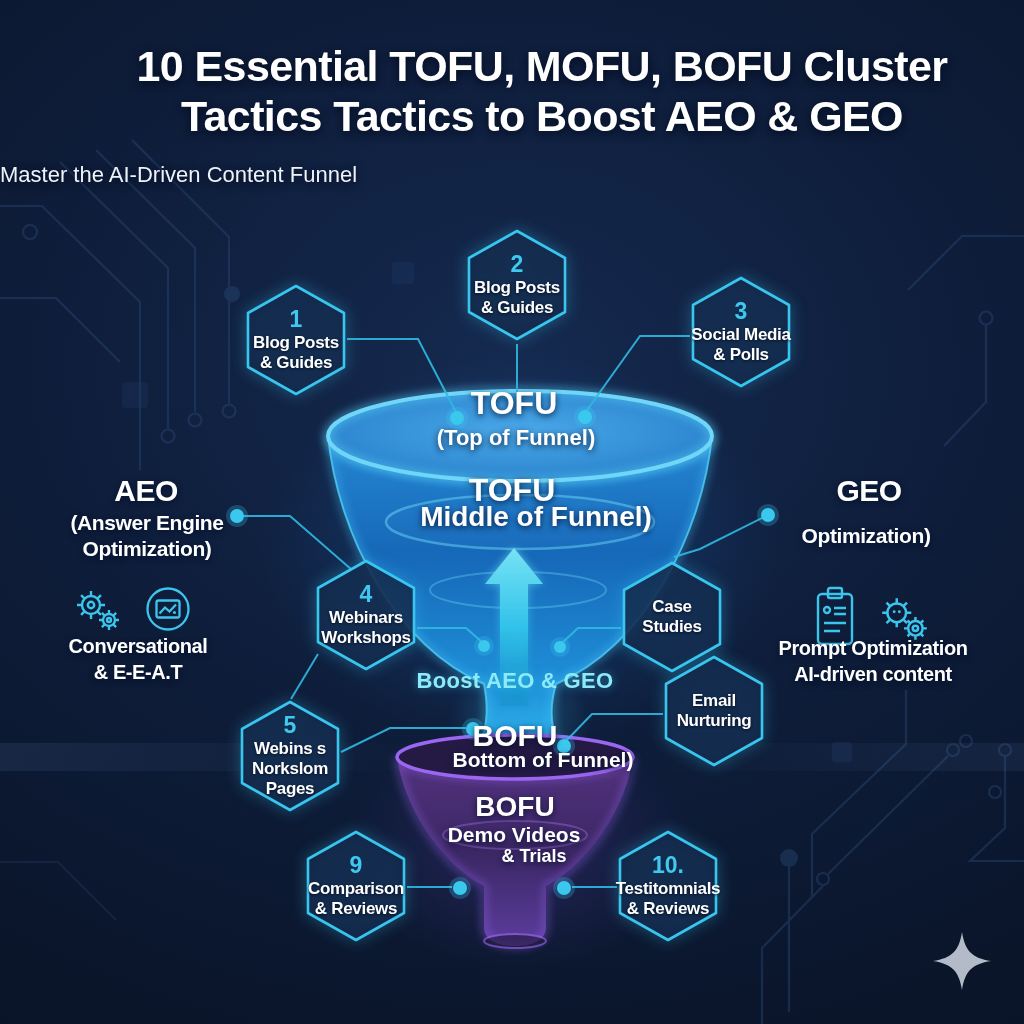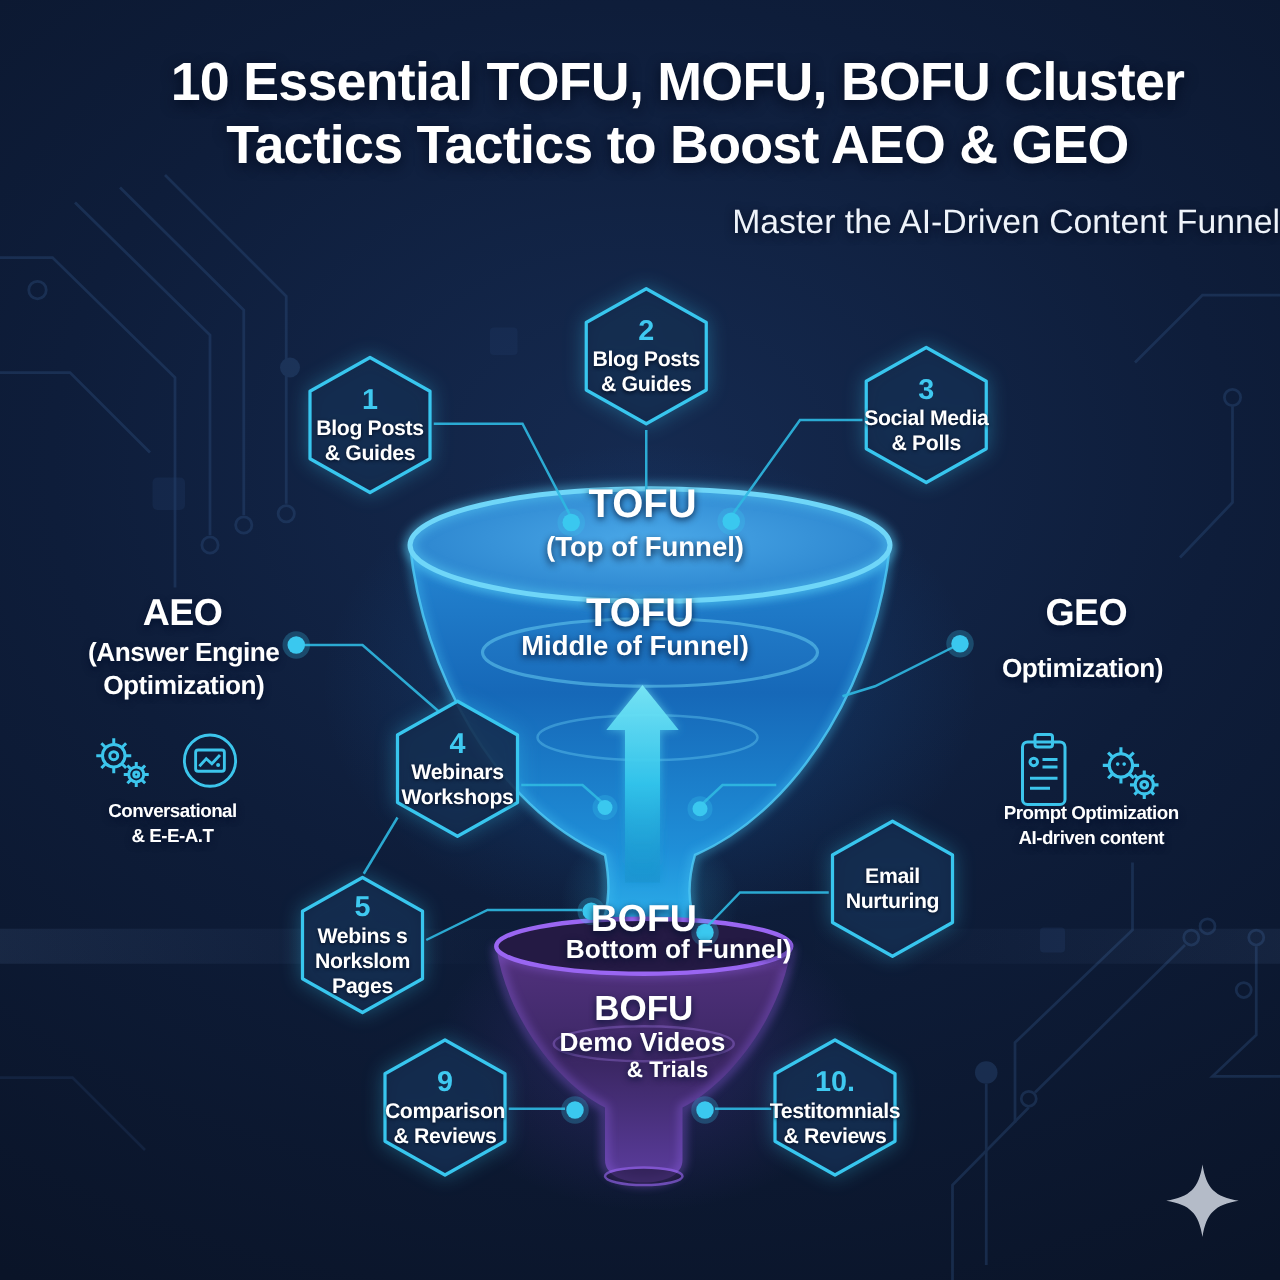--- a/index.html
+++ b/index.html
@@ -20,22 +20,22 @@
     background:radial-gradient(closest-side, rgba(118,72,210,0.24), rgba(118,72,210,0) 75%); }
   .streak-l { left:0; top:743px; width:430px; height:28px;
     background:linear-gradient(to right, rgba(130,170,230,0.10), rgba(130,170,230,0)); }
   .streak-r { left:640px; top:743px; width:384px; height:28px;
     background:linear-gradient(to left, rgba(130,170,230,0.08), rgba(130,170,230,0)); }
 
   
   .title { left:0; top:42px; width:1024px; text-align:center; font-weight:bold;
     font-size:43px; line-height:1.16; letter-spacing:-0.6px;
     text-shadow:0 3px 10px rgba(0,10,30,0.9);margin-left:30px; }
-  .subtitle { left:0; top:162px; width:1024px; text-align:right;
-    font-size:27px; color:#eef3fa; text-shadow:0 2px 8px rgba(0,10,30,0.9); }
+  .subtitle { left:0; top:162px; width:1024px; text-align:left;
+    font-size:22px; color:#eef3fa; text-shadow:0 2px 8px rgba(0,10,30,0.9); }
 
   
   .hex { position:absolute; width:102px; height:112px; transform:translate(-50%,-50%);
     z-index:5; filter:drop-shadow(0 0 8px rgba(56,198,238,0.38)); }
   .hex > svg { position:absolute; left:0; top:0; }
   .hex-content { position:absolute; inset:4px; display:flex; flex-direction:column;
     align-items:center; justify-content:center; text-align:center; }
   .hex-num { color:#3fc9f0; font-weight:bold; font-size:23px; line-height:1.15; }
   .hex-label { font-size:17px; font-weight:bold; line-height:1.2; letter-spacing:-0.3px;
     color:#ffffff; text-shadow:0 1px 3px rgba(0,10,30,0.85); }
@@ -44,21 +44,21 @@
   
   .fl { position:absolute; transform:translate(-50%,-50%); z-index:6; font-weight:bold;
     text-align:center; white-space:nowrap; text-shadow:0 2px 6px rgba(0,15,45,0.85); }
   .cyan { color:#8deaf8; text-shadow:0 0 10px rgba(60,200,240,0.55); }
 
   
   .side { position:absolute; transform:translate(-50%,-50%); z-index:6; text-align:center;
     font-weight:bold; text-shadow:0 2px 6px rgba(0,15,45,0.85); }
   .side-title { font-size:30px; letter-spacing:-0.5px; }
   .side-sub { font-size:21px; line-height:1.24; letter-spacing:-0.4px; }
-  .side-cap { font-size:15px; line-height:1.3; letter-spacing:-0.4px;text-align:center; }
+  .side-cap { font-size:20px; line-height:1.3; letter-spacing:-0.4px;text-align:center; }
   .side-sub span, .side-cap span { display:block; white-space:nowrap; }
 
   .icon { position:absolute; transform:translate(-50%,-50%); z-index:6; }
 
   svg.fullpage { position:absolute; left:0; top:0; z-index:1; }
   svg.connectors { position:absolute; left:0; top:0; z-index:2; }
   svg.circuits { position:absolute; left:0; top:0; z-index:0; }
 </style>
 </head>
 <body>
@@ -230,21 +230,22 @@
 
   <div class="abs title">
     <div>10 Essential TOFU, MOFU, BOFU Cluster</div>
     <div>Tactics Tactics to Boost AEO &amp; GEO</div>
   </div>
   <div class="abs subtitle">Master the AI-Driven Content Funnel</div>
 
   <div class="fl" style="left:514px;top:403px;font-size:32px">TOFU</div>
   <div class="fl" style="left:516px;top:438px;font-size:22px">(Top of Funnel)</div>
   <div class="fl" style="left:512px;top:490px;font-size:32px">TOFU</div>
-  <div class="fl" style="left:508px;top:517px;font-size:22px">Middle of Funnel)</div>
+  <div class="fl" style="left:536px;top:517px;font-size:28px">Middle of Funnel)</div>
+  <div class="fl cyan" style="left:515px;top:681px;font-size:22px;letter-spacing:0.3px">Boost AEO &amp; GEO</div>
   <div class="fl" style="left:515px;top:736px;font-size:30px">BOFU</div>
   <div class="fl" style="left:543px;top:760px;font-size:21px">Bottom of Funnel)</div>
   <div class="fl" style="left:515px;top:807px;font-size:28px">BOFU</div>
   <div class="fl" style="left:514px;top:835px;font-size:21px">Demo Videos</div>
   <div class="fl" style="left:534px;top:856px;font-size:18px">&amp; Trials</div>
 
   <div class="hex" style="left:296px;top:340px">
     <svg width="102" height="112" viewBox="0 0 102 112">
         <polygon points="51,2 99,29 99,83 51,110 3,83 3,29" fill="rgba(19,38,72,0.85)" stroke="#38c6ee" stroke-width="2.6" stroke-linejoin="round"></polygon>
       </svg>
@@ -303,20 +304,31 @@
     <div class="hex-content">
         <div class="hex-num">5</div>
       <div class="hex-label">
           <span>Webins s</span>
           <span>Norkslom</span>
           <span>Pages</span>
         </div>
       </div>
   </div>
 
+  <div class="hex" style="left:672px;top:617px">
+    <svg width="102" height="112" viewBox="0 0 102 112">
+        <polygon points="51,2 99,29 99,83 51,110 3,83 3,29" fill="rgba(19,38,72,0.85)" stroke="#38c6ee" stroke-width="2.6" stroke-linejoin="round"></polygon>
+      </svg>
+    <div class="hex-content">
+      <div class="hex-label">
+          <span>Case</span>
+          <span>Studies</span>
+        </div>
+      </div>
+  </div>
 
   <div class="hex" style="left:714px;top:711px">
     <svg width="102" height="112" viewBox="0 0 102 112">
         <polygon points="51,2 99,29 99,83 51,110 3,83 3,29" fill="rgba(19,38,72,0.85)" stroke="#38c6ee" stroke-width="2.6" stroke-linejoin="round"></polygon>
       </svg>
     <div class="hex-content">
       <div class="hex-label">
           <span>Email</span>
           <span>Nurturing</span>
         </div>

